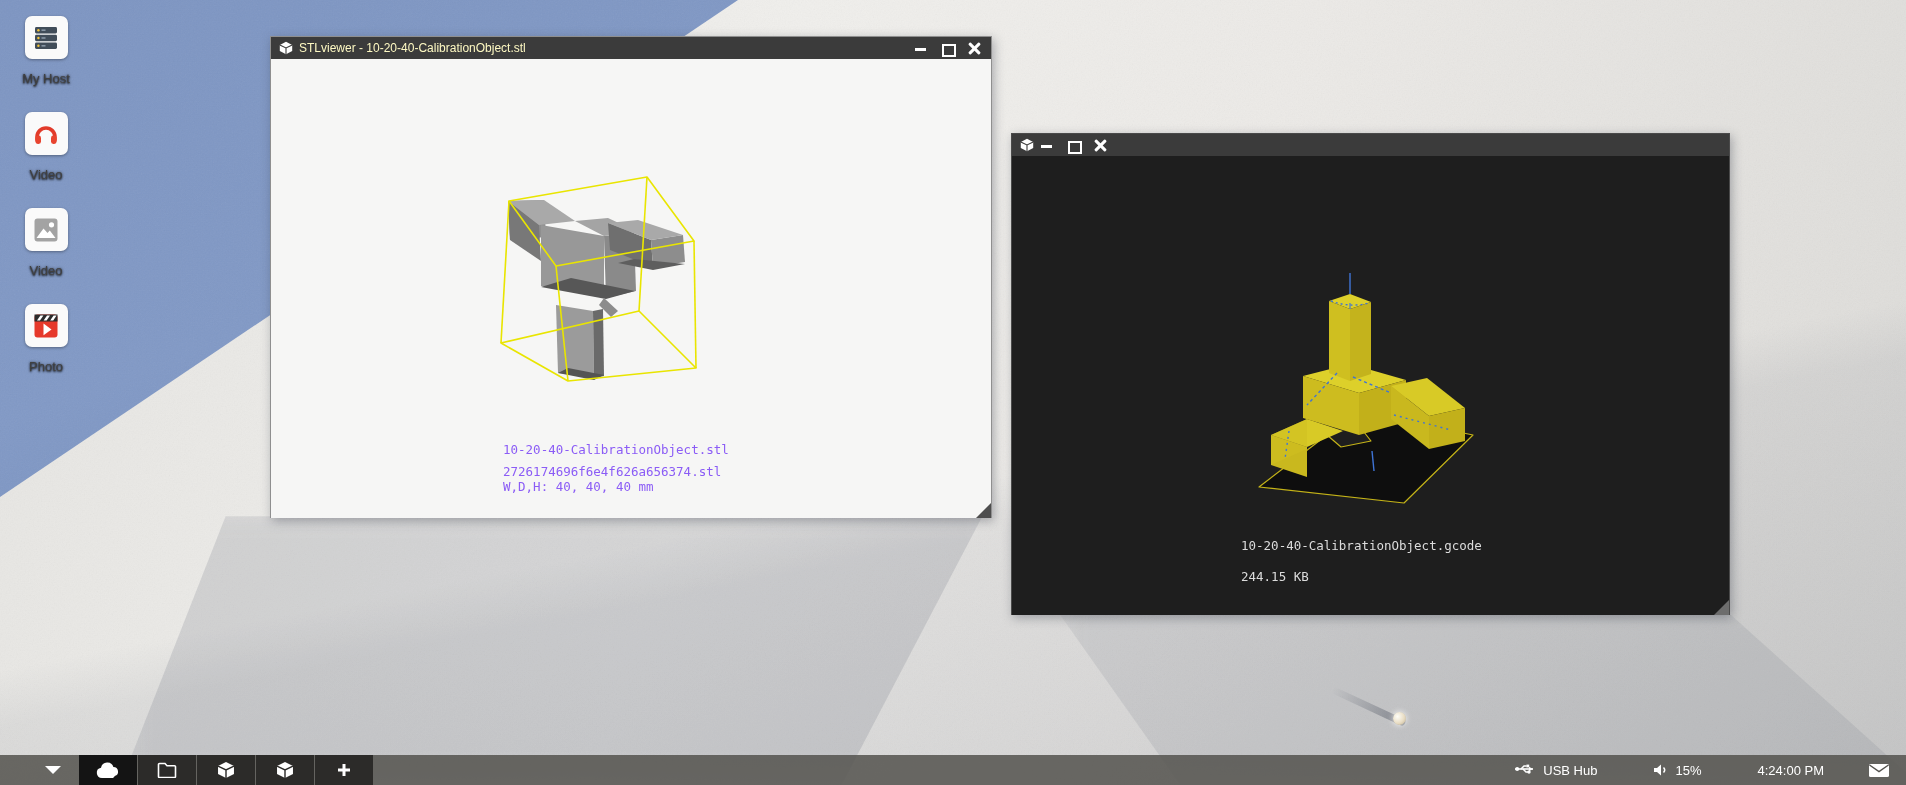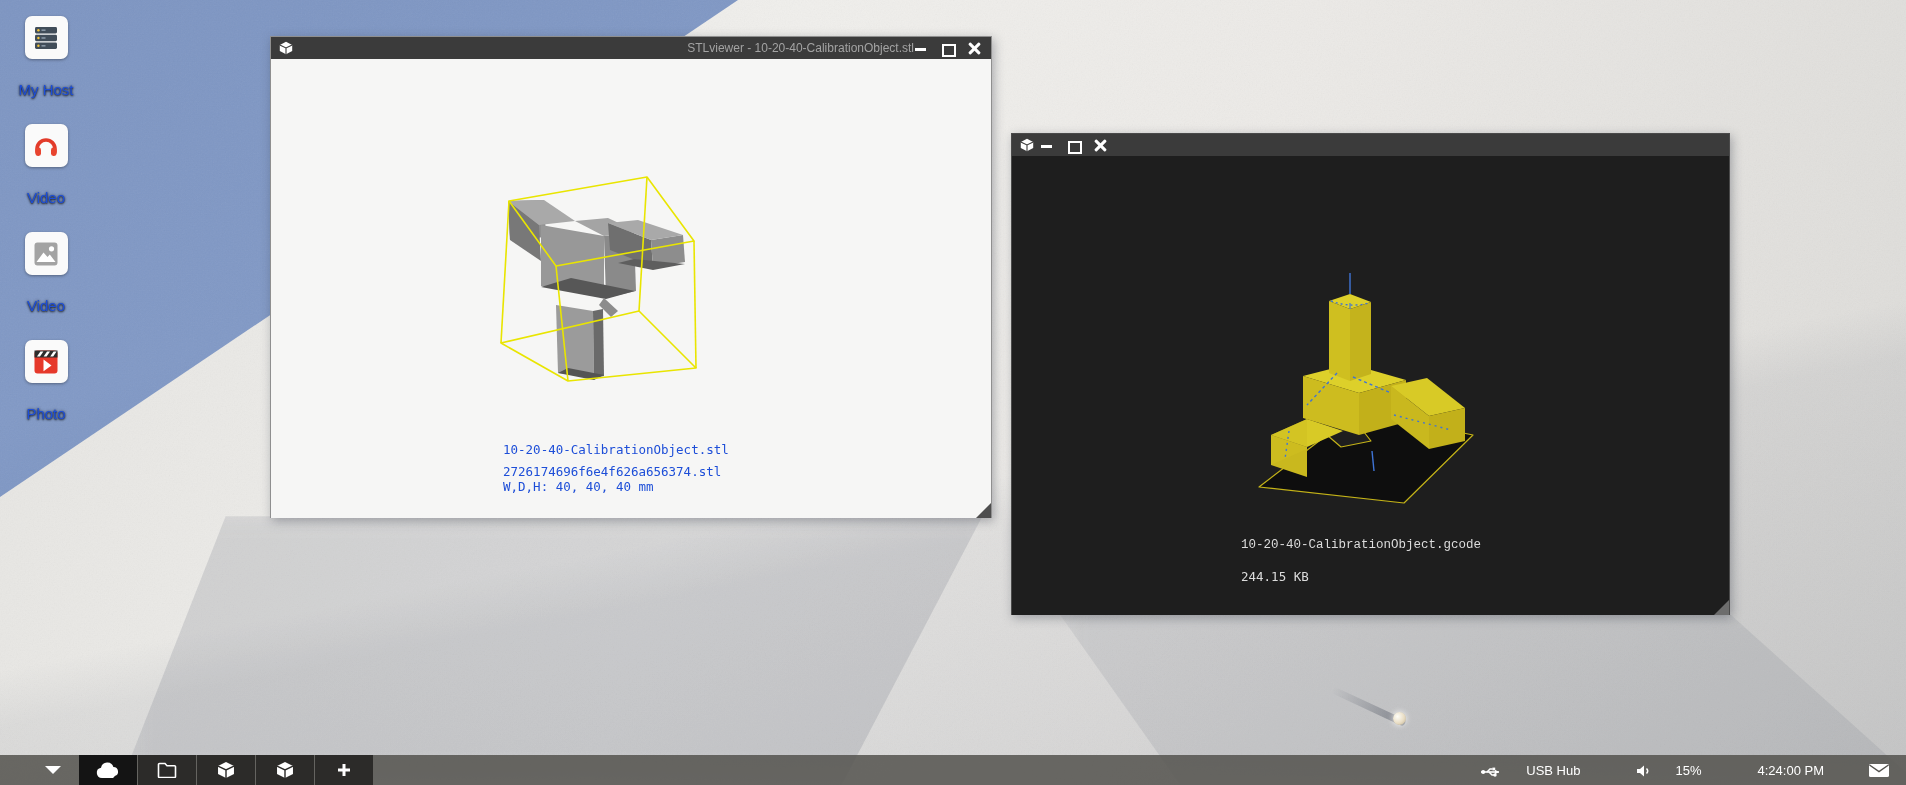--- a/index.html
+++ b/index.html
@@ -26,73 +26,73 @@
     background:linear-gradient(to left, rgba(70,76,90,.5), rgba(70,76,90,0)); }
   .nail { position:absolute; left:1393px; top:712px; width:13px; height:13px; border-radius:50%;
     background:radial-gradient(circle at 35% 35%, #fdfdf8 0%, #e9ddc4 55%, #b9ab8d 100%);
     box-shadow:0 0 6px rgba(255,255,255,.9); }
 
   
   .dicons { position:absolute; left:0; top:16px; width:92px; }
   .dicon { width:92px; margin-bottom:26px; display:flex; flex-direction:column; align-items:center; cursor:default; }
   .tile { width:43px; height:43px; border-radius:7px; background:#fafafa;
     box-shadow:0 1px 3px rgba(0,0,0,.35); display:flex; align-items:center; justify-content:center; }
-  .dlabel { margin-top:22px; font-size:15px; color:#1d4ed8;
+  .dlabel { margin-top:12px; font-size:13px; color:#404040;
     text-shadow:0 1px 2px rgba(0,0,0,.85), 0 0 3px rgba(0,0,0,.5); }
 
   
   .window { position:absolute; border:1px solid #8f8f8f; box-shadow:2px 3px 10px rgba(40,45,60,.35); }
   .titlebar { height:22px; background:#3b3b3b; display:flex; align-items:center; padding:0 6px; }
   .titlebar .wicon { margin:0 6px 0 2px; display:flex; }
-  .wtitle { color:#a3a3a3; font-size:12px; white-space:nowrap; flex:1;text-align:right; }
+  .wtitle { color:#fef9c3; font-size:12px; white-space:nowrap; flex:1; }
   .wbtns { display:flex; align-items:center; gap:14px; padding-right:4px; }
   .wbtn { position:relative; width:13px; height:13px; cursor:pointer; }
   .wbtn.min::after { content:""; position:absolute; left:1px; top:6px; width:11px; height:3px; background:#fff; }
   .wbtn.max::after { content:""; position:absolute; left:1px; top:2px; width:10px; height:9px; border:2px solid #fff; }
   .wbtn.close::before,.wbtn.close::after { content:""; position:absolute; left:-1px; top:5px; width:15px; height:3px;
     background:#fff; border-radius:1px; }
   .wbtn.close::before { transform:rotate(45deg); }
   .wbtn.close::after { transform:rotate(-45deg); }
 
   #stl-window { left:270px; top:36px; width:722px; height:482px; }
   #stl-content { position:relative; width:100%; height:459px; background:#f6f6f5; overflow:hidden; }
   #gcode-window { left:1011px; top:133px; width:719px; height:482px; border-color:#4a4a4a; }
   #gcode-content { position:relative; width:100%; height:459px; background:#1e1e1e; overflow:hidden; }
 
   .grip { position:absolute; right:0; bottom:0; width:0; height:0; cursor:nwse-resize;
     border-left:15px solid transparent; }
   #stl-content .grip { border-bottom:15px solid #4e4e4e; }
   #gcode-content .grip { border-bottom:15px solid #6d6d6d; }
 
   .fileinfo { position:absolute; font-family:"DejaVu Sans Mono", monospace; font-size:12.5px; line-height:15px; }
-  #stl-content .fileinfo { left:232px; top:383px; color:#1d4ed8; }
+  #stl-content .fileinfo { left:232px; top:383px; color:#8b5cf6; }
   #gcode-content .fileinfo { left:229px; top:382px; color:#dcdcdc; }
   .fi-name { margin-bottom:7px; }
   .fi-dims { }
   .fi-size { margin-top:6px; }
-  #gcode-content .fi-name { margin-bottom:16px;font-family:Liberation Mono, monospace; }
+  #gcode-content .fi-name { margin-bottom:16px; }
   #gcode-content .fi-size { margin-top:13px; }
 
   .view3d { position:absolute; }
   #stl-view { left:210px; top:104px; }
   #gcode-view { left:229px; top:117px; }
 
   
   .taskbar { position:absolute; left:0; bottom:0; width:1906px; height:30px;
     background:rgba(84,82,78,.85); display:flex; align-items:center; }
   .tb-left { display:flex; align-items:stretch; height:30px; margin-left:28px; }
   .tb-btn { width:58px; height:30px; display:flex; align-items:center; justify-content:center;
     background:#2c2b29; margin-right:1px; cursor:pointer; }
   .tb-btn.arrow { background:transparent; width:50px; }
   .tb-btn.active { background:#141414; }
   .tb-arrow-glyph { width:0; height:0; border-left:8px solid transparent; border-right:8px solid transparent;
     border-top:8px solid #fff; }
   .tb-right { position:absolute; right:16px; top:0; height:30px; display:flex; align-items:center; gap:14px;
     color:#fff; font-size:13px; }
-  .tray-item { display:flex; align-items:flex-end; gap:24px; cursor:pointer; }
+  .tray-item { display:flex; align-items:flex-start; gap:7px; cursor:pointer; }
   .tray-gap { width:28px; }
 </style>
 </head>
 <body>
 
 <div id="stage">
 
   <div class="wall"></div>
   <div class="sky"></div>
   <svg class="grain" width="1906" height="785">

